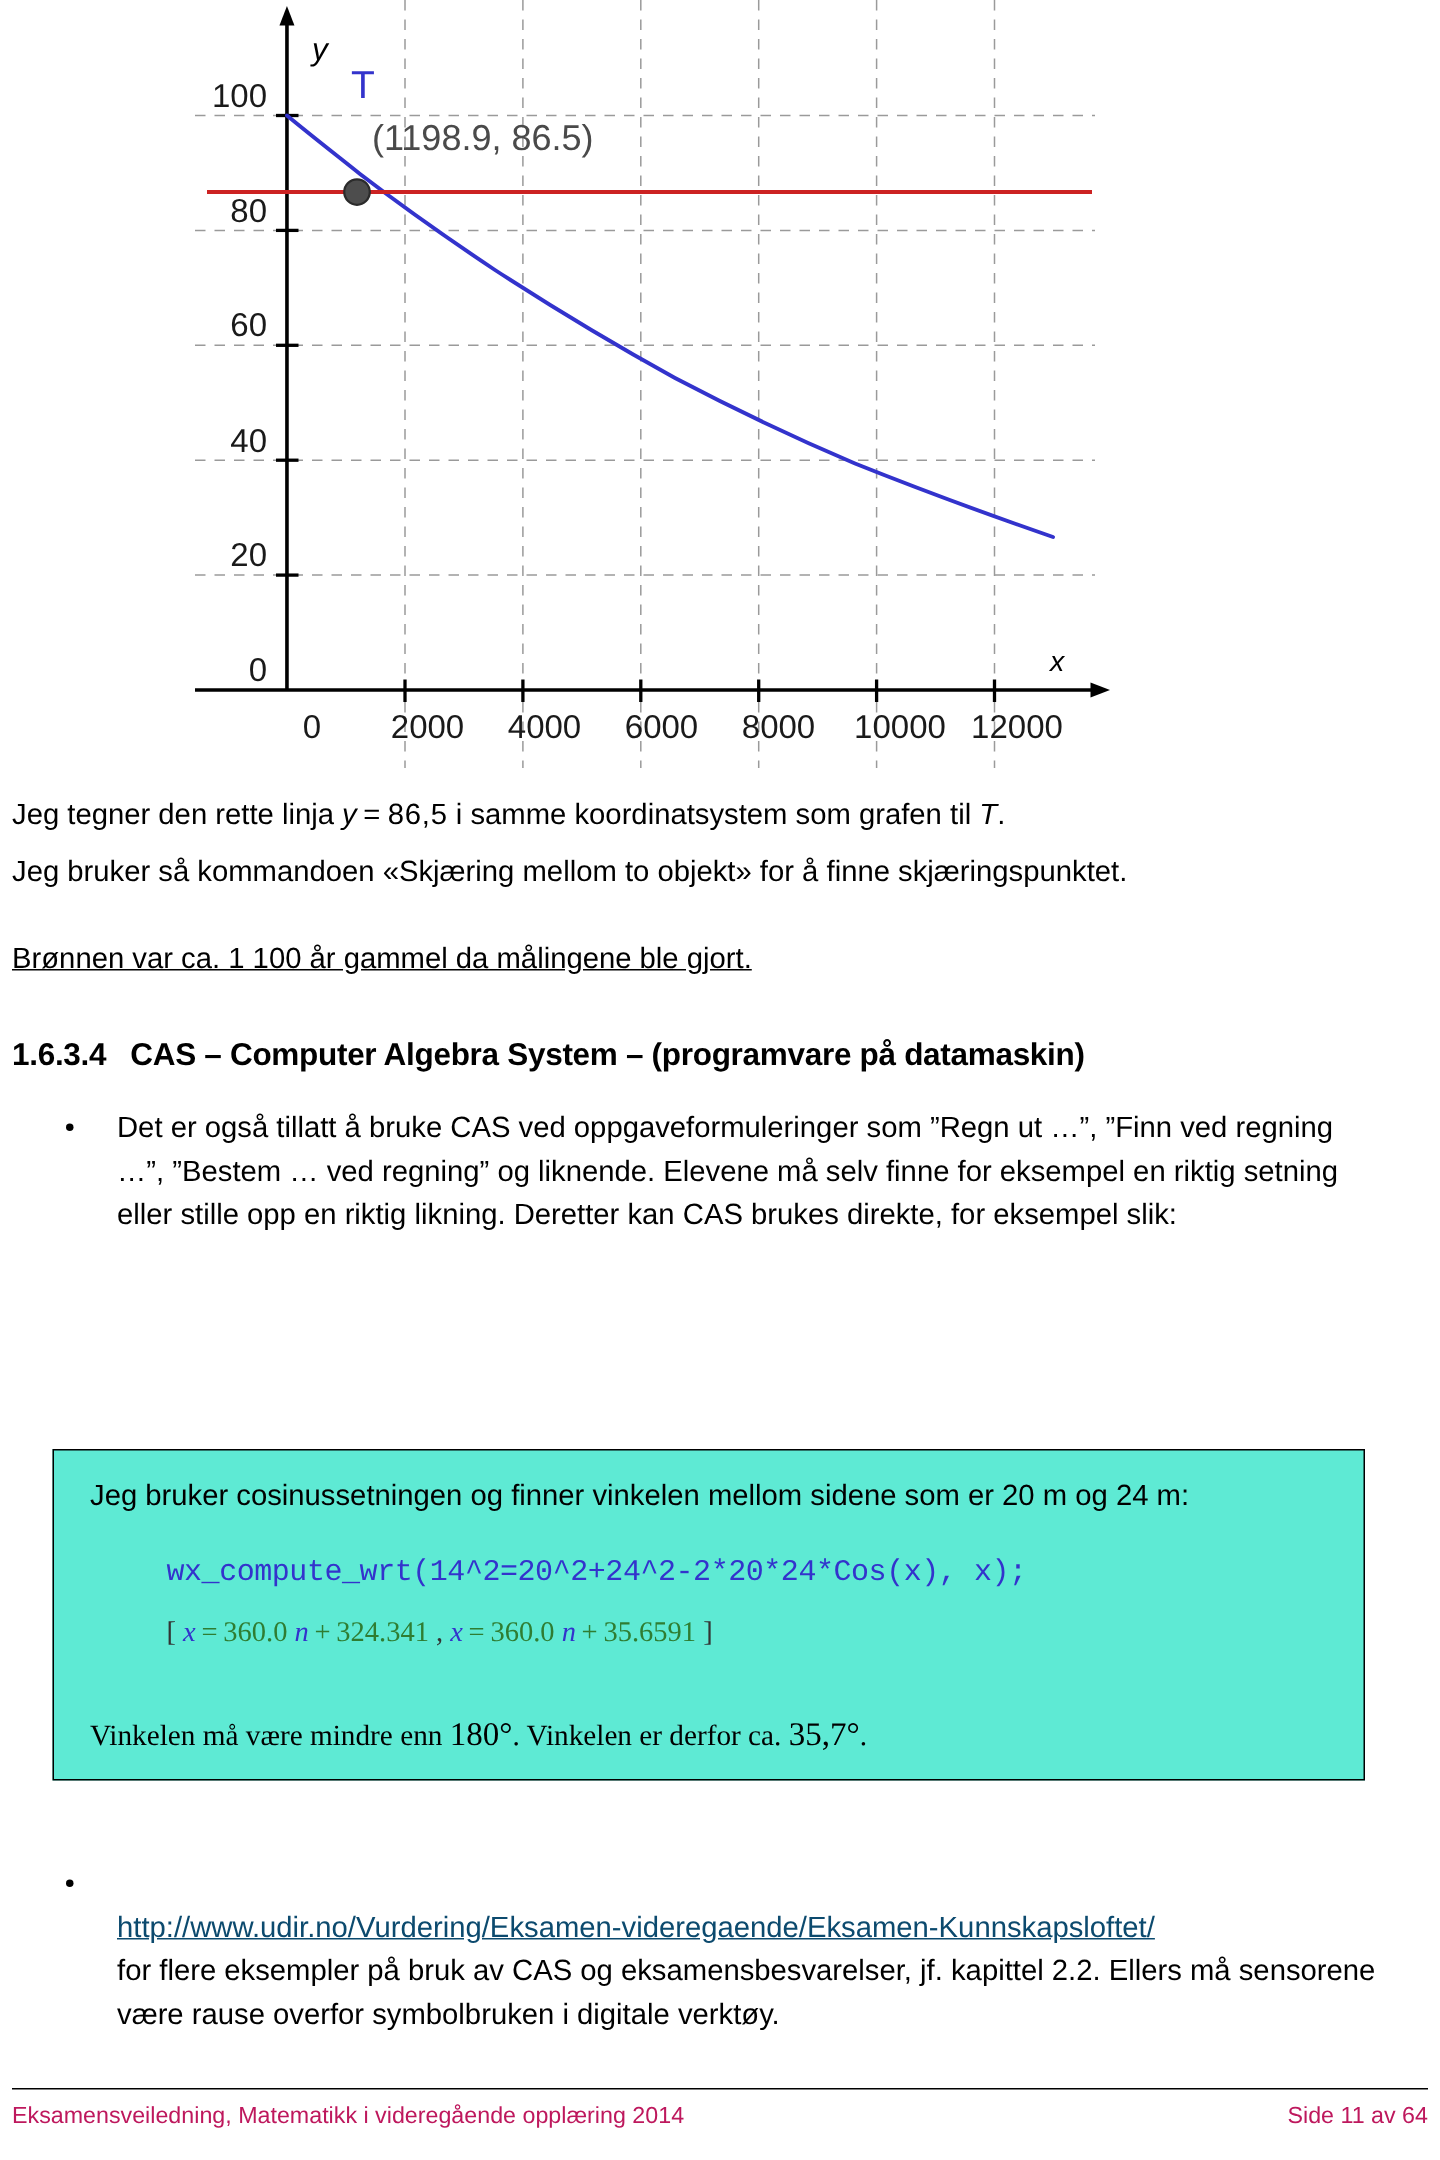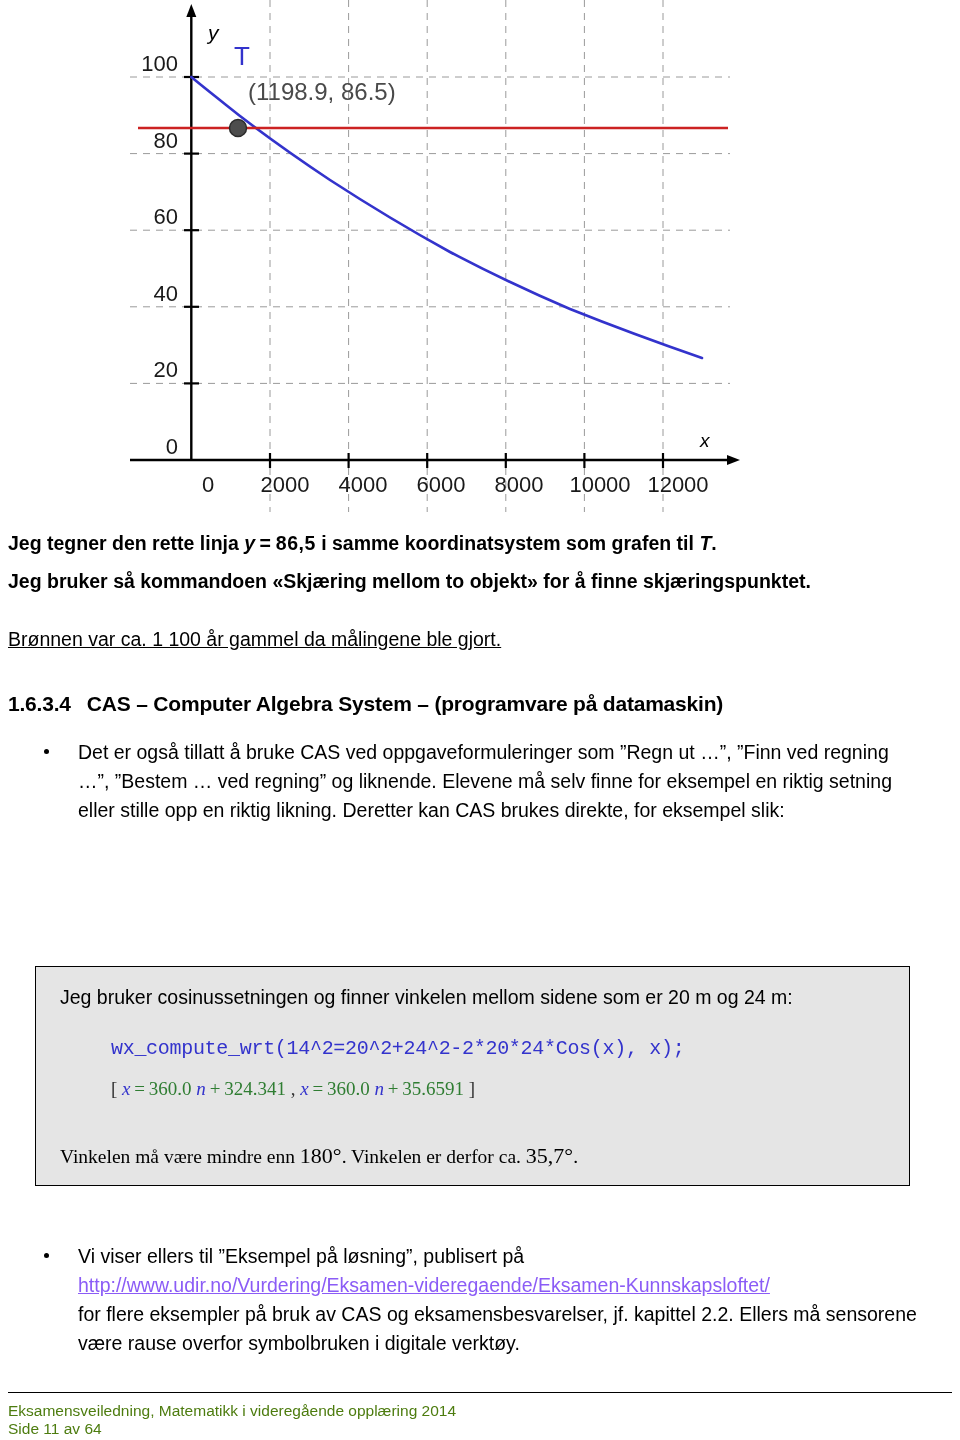--- a/index.html
+++ b/index.html
@@ -34,21 +34,20 @@
     width: 960px;
   }
   .para {
     font-size: 19.5px;
     line-height: 30px;
     color: #000;
   }
   .p-intro {
     margin: 0 0 0 8px;
     width: 920px;
-    font-weight: bold;
   }
   .mathvar { font-style: italic; }
   .math { letter-spacing: 0.5px; }
 
   .p-underlined {
     margin: 28px 0 0 8px;
     text-decoration: underline;
     width: 920px;
   }
 
@@ -88,21 +87,21 @@
 
   
   .cas-box {
     position: absolute;
     left: 35px;
     top: 438px;
     width: 875px;
     border: 1.5px solid #000;
     box-sizing: border-box;
     padding: 16px 0 14px 0;
-    background: #e5e5e5;
+    background: #5eead4;
   }
   .cas-caption {
     font-size: 19.5px;
     line-height: 28px;
     margin: 0 0 0 24px;
   }
   .cas-code {
     font-family: "Liberation Mono", "DejaVu Sans Mono", monospace;
     font-size: 20px;
     color: #3333cc;
@@ -123,38 +122,37 @@
   .cas-conclusion {
     font-size: 19.5px;
     line-height: 28px;
     margin: 42px 0 0 24px;
     font-family: Liberation Serif, serif;
   }
   .cas-conclusion .big { font-size: 22px; }
 
   
   .doclink {
-    color: #8b5cf6;
+    color: #0c4a6e;
     text-decoration: underline;
     word-break: break-all;
   }
 
   
   #footer {
     position: absolute;
     left: 8px;
     top: 1392px;
     width: 944px;
     border-top: 1.5px solid #000;
     padding-top: 9px;
     font-size: 15.5px;
     display: flex;
     justify-content: space-between;
-    color: #4d7c0f;
-    flex-direction: column;
+    color: #be185d;
   }
 </style>
 </head>
 <body>
 
 <div id="chart-figure">
   <svg id="chart-svg" width="620" height="520" viewBox="0 0 620 520">
 
     <g stroke="#9a9a9a" stroke-width="1" stroke-dasharray="7,6" fill="none">
       <line x1="140" y1="0" x2="140" y2="512"></line>
@@ -259,21 +257,21 @@
 
     <div class="cas-code">wx_compute_wrt(14^2=20^2+24^2-2*20*24*Cos(x), x);</div>
 
     <div class="cas-result"><span class="brk">[ </span><span class="var">x</span><span class="num"> = </span><span class="num">360.0</span><span class="var"> n</span><span class="num"> + </span><span class="num">324.341</span><span class="brk"> , </span><span class="var">x</span><span class="num"> = </span><span class="num">360.0</span><span class="var"> n</span><span class="num"> + </span><span class="num">35.6591</span><span class="brk"> ]</span></div>
 
     <p class="cas-conclusion"><span>Vinkelen må være mindre enn </span><span class="big">180°</span><span>. Vinkelen er derfor ca. </span><span class="big">35,7°</span><span>.</span></p>
   </div>
 
   <ul class="bullets" style="position:absolute; top:692px; left:0; width:960px;">
     <li>
-      <span>Vi viser ellers til ”Eksempel på løsning”, publisert på</span><br>
+      <br>
       <a class="doclink" href="#">http://www.udir.no/Vurdering/Eksamen-videregaende/Eksamen-Kunnskapsloftet/</a><br>
       <span>for flere eksempler på bruk av CAS og eksamensbesvarelser, jf. kapittel 2.2. Ellers må sensorene være rause overfor symbolbruken i digitale verktøy.</span>
     </li>
   </ul>
 
 </div>
 
 <div id="footer">
   <span>Eksamensveiledning, Matematikk i videregående opplæring 2014</span>
   <span>Side 11 av 64</span>

